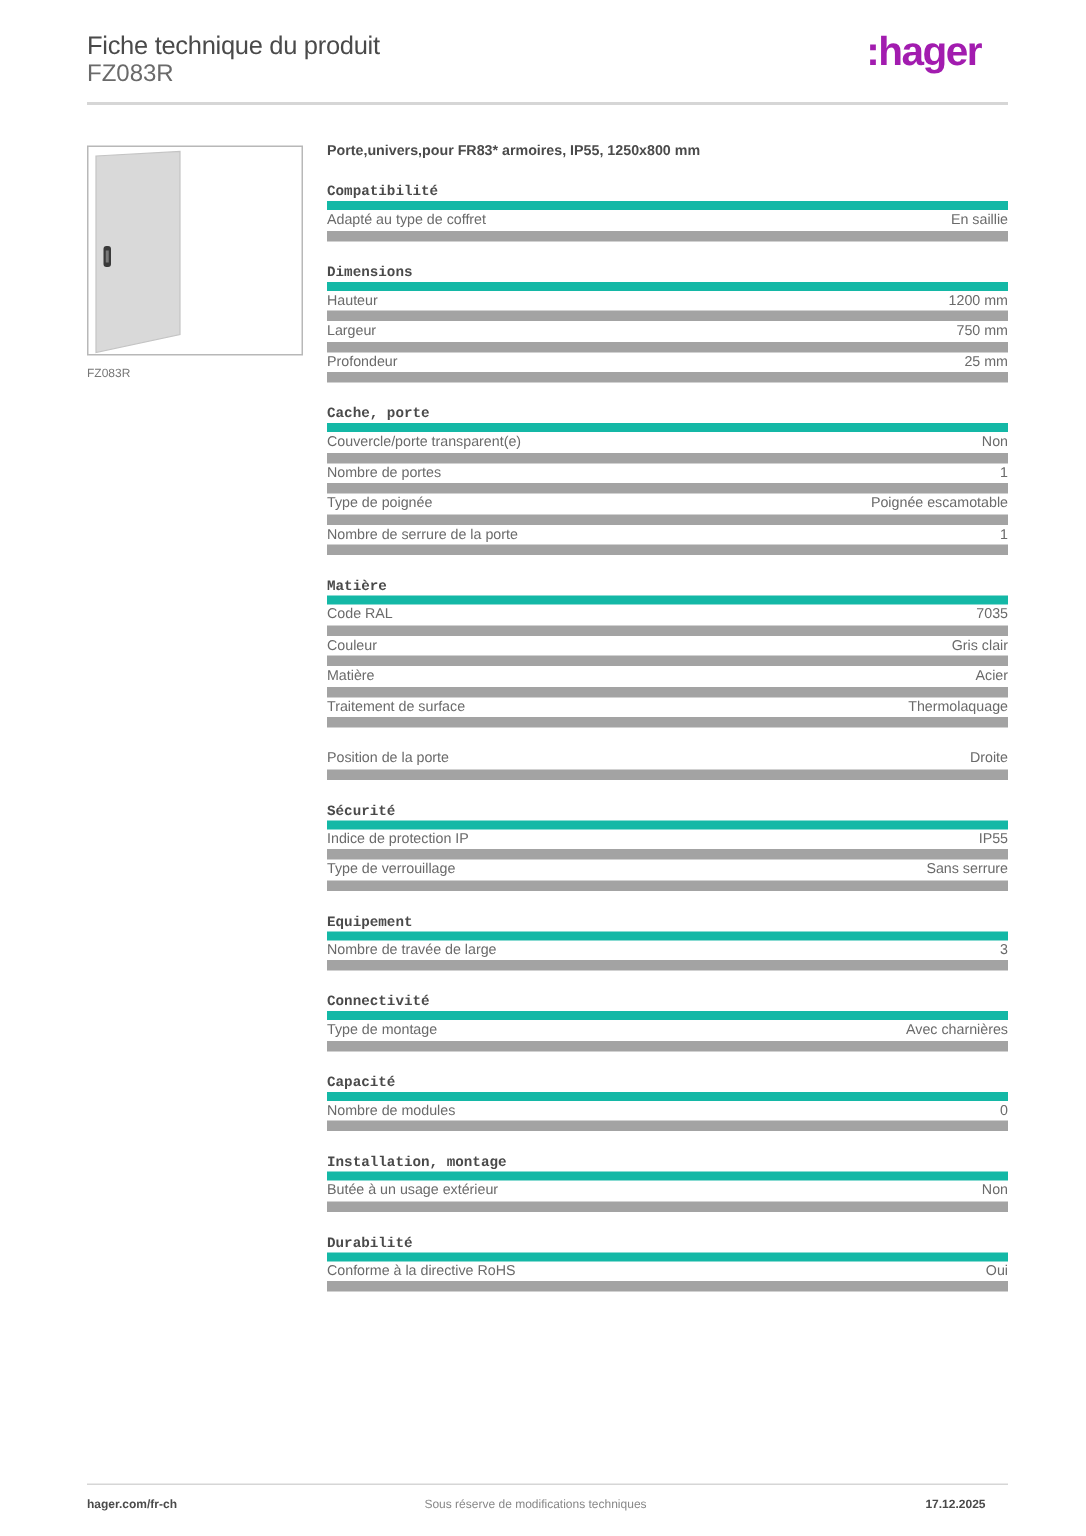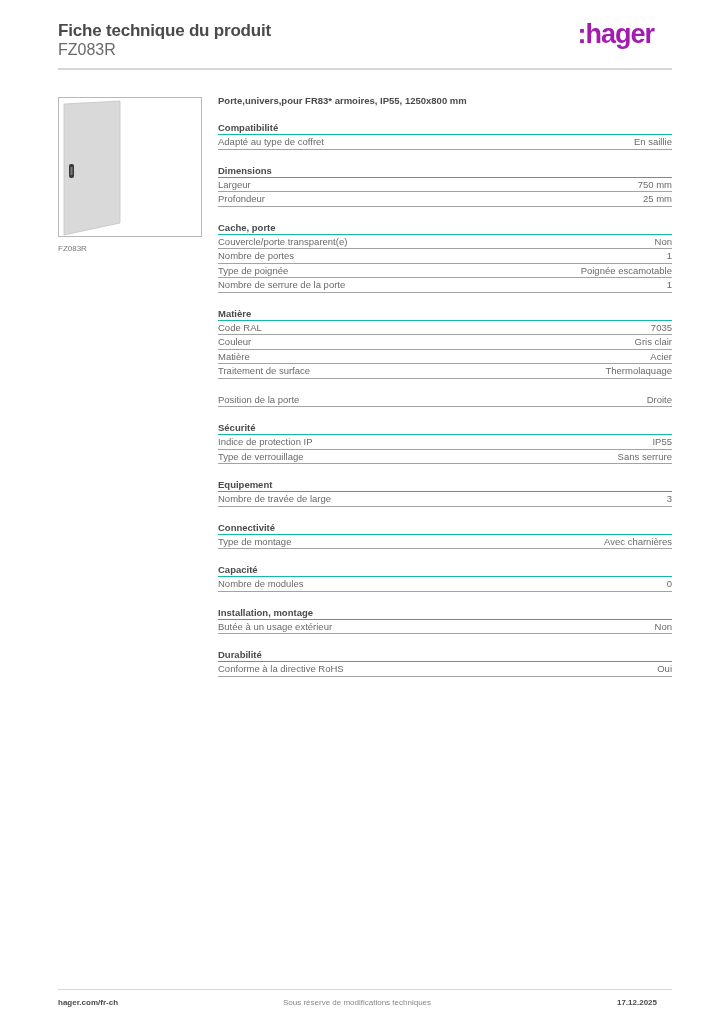--- a/index.html
+++ b/index.html
@@ -1,33 +1,33 @@
 <!DOCTYPE html>
 <html><head>
 <meta charset="utf-8">
 <style>
   html, body { margin:0; padding:0; background:#ffffff; }
   body { width:724px; height:1024px; position:relative; overflow:hidden;
          font-family:"Liberation Sans", sans-serif; color:#5a5a5a; }
   .header { position:absolute; left:58px; top:21px; width:614px; }
-  .doc-title { font-size:17px; font-weight:bold; color:#4a4a4a; line-height:20px; letter-spacing:-0.2px; }
+  .doc-title { font-size:17px; font-weight:normal; color:#4a4a4a; line-height:20px; letter-spacing:-0.2px; }
   .doc-ref { font-size:16px; color:#6a6a6a; line-height:18px; }
   .logo { position:absolute; right:18px; top:-2px; font-size:27px; font-weight:bold; color:#a21caf; letter-spacing:-1px; }
   .header-rule { position:absolute; left:58px; top:68px; width:614px; height:2px; background:#d6d6d6; }
 
   .product-image { position:absolute; left:58px; top:97px; width:144px; height:140px; border:1px solid #b8b8b8; box-sizing:border-box; background:#fff; }
   .image-caption { position:absolute; left:58px; top:244px; font-size:8px; color:#777; }
 
   .content { position:absolute; left:218px; top:95px; width:454px; }
   .product-desc { font-size:9.5px; font-weight:bold; color:#4a4a4a; height:12px; }
   .section-heading { font-size:9.5px; font-weight:bold; color:#4a4a4a; margin-top:23px; height:12px; }
   .group { margin-top:14px; }
   .group:first-of-type { margin-top:14px; }
-  .group-title { font-size:9.5px; font-weight:bold; color:#4a4a4a; height:13px; line-height:13px; border-bottom:1px solid #14b8a6; }
-  .row { display:flex; justify-content:space-between; font-size:9.5px; color:#6a6a6a; height:13.5px; line-height:13.5px; border-bottom:1px solid #a3a3a3; }
+  .group-title { font-size:9.5px; font-weight:bold; color:#4a4a4a; height:13px; line-height:13px; border-bottom:6px solid #14b8a6;font-family:Liberation Mono, monospace; }
+  .row { display:flex; justify-content:space-between; font-size:9.5px; color:#6a6a6a; height:13.5px; line-height:13.5px; border-bottom:7px solid #a3a3a3; }
   .row .label { white-space:nowrap; }
   .row .value { white-space:nowrap; text-align:right; }
 
   .footer-rule { position:absolute; left:58px; top:989px; width:614px; height:1px; background:#d6d6d6; }
   .footer { position:absolute; left:58px; top:998px; width:614px; font-size:8px; }
   .footer-left { position:absolute; left:0; font-weight:bold; color:#4a4a4a; }
   .footer-center { position:absolute; left:0; right:16px; text-align:center; color:#888; }
   .footer-right { position:absolute; right:15px; font-weight:bold; color:#4a4a4a; }
 </style>
 </head>
@@ -54,20 +54,24 @@
   <div id="groups">
       <div class="group">
         <div class="group-title">Compatibilité</div>
         <div class="row">
           <span class="label">Adapté au type de coffret</span>
           <span class="value">En saillie</span>
         </div>
       </div>
       <div class="group">
         <div class="group-title">Dimensions</div>
+        <div class="row">
+          <span class="label">Hauteur</span>
+          <span class="value">1200 mm</span>
+        </div>
         <div class="row">
           <span class="label">Largeur</span>
           <span class="value">750 mm</span>
         </div>
         <div class="row">
           <span class="label">Profondeur</span>
           <span class="value">25 mm</span>
         </div>
       </div>
       <div class="group">

